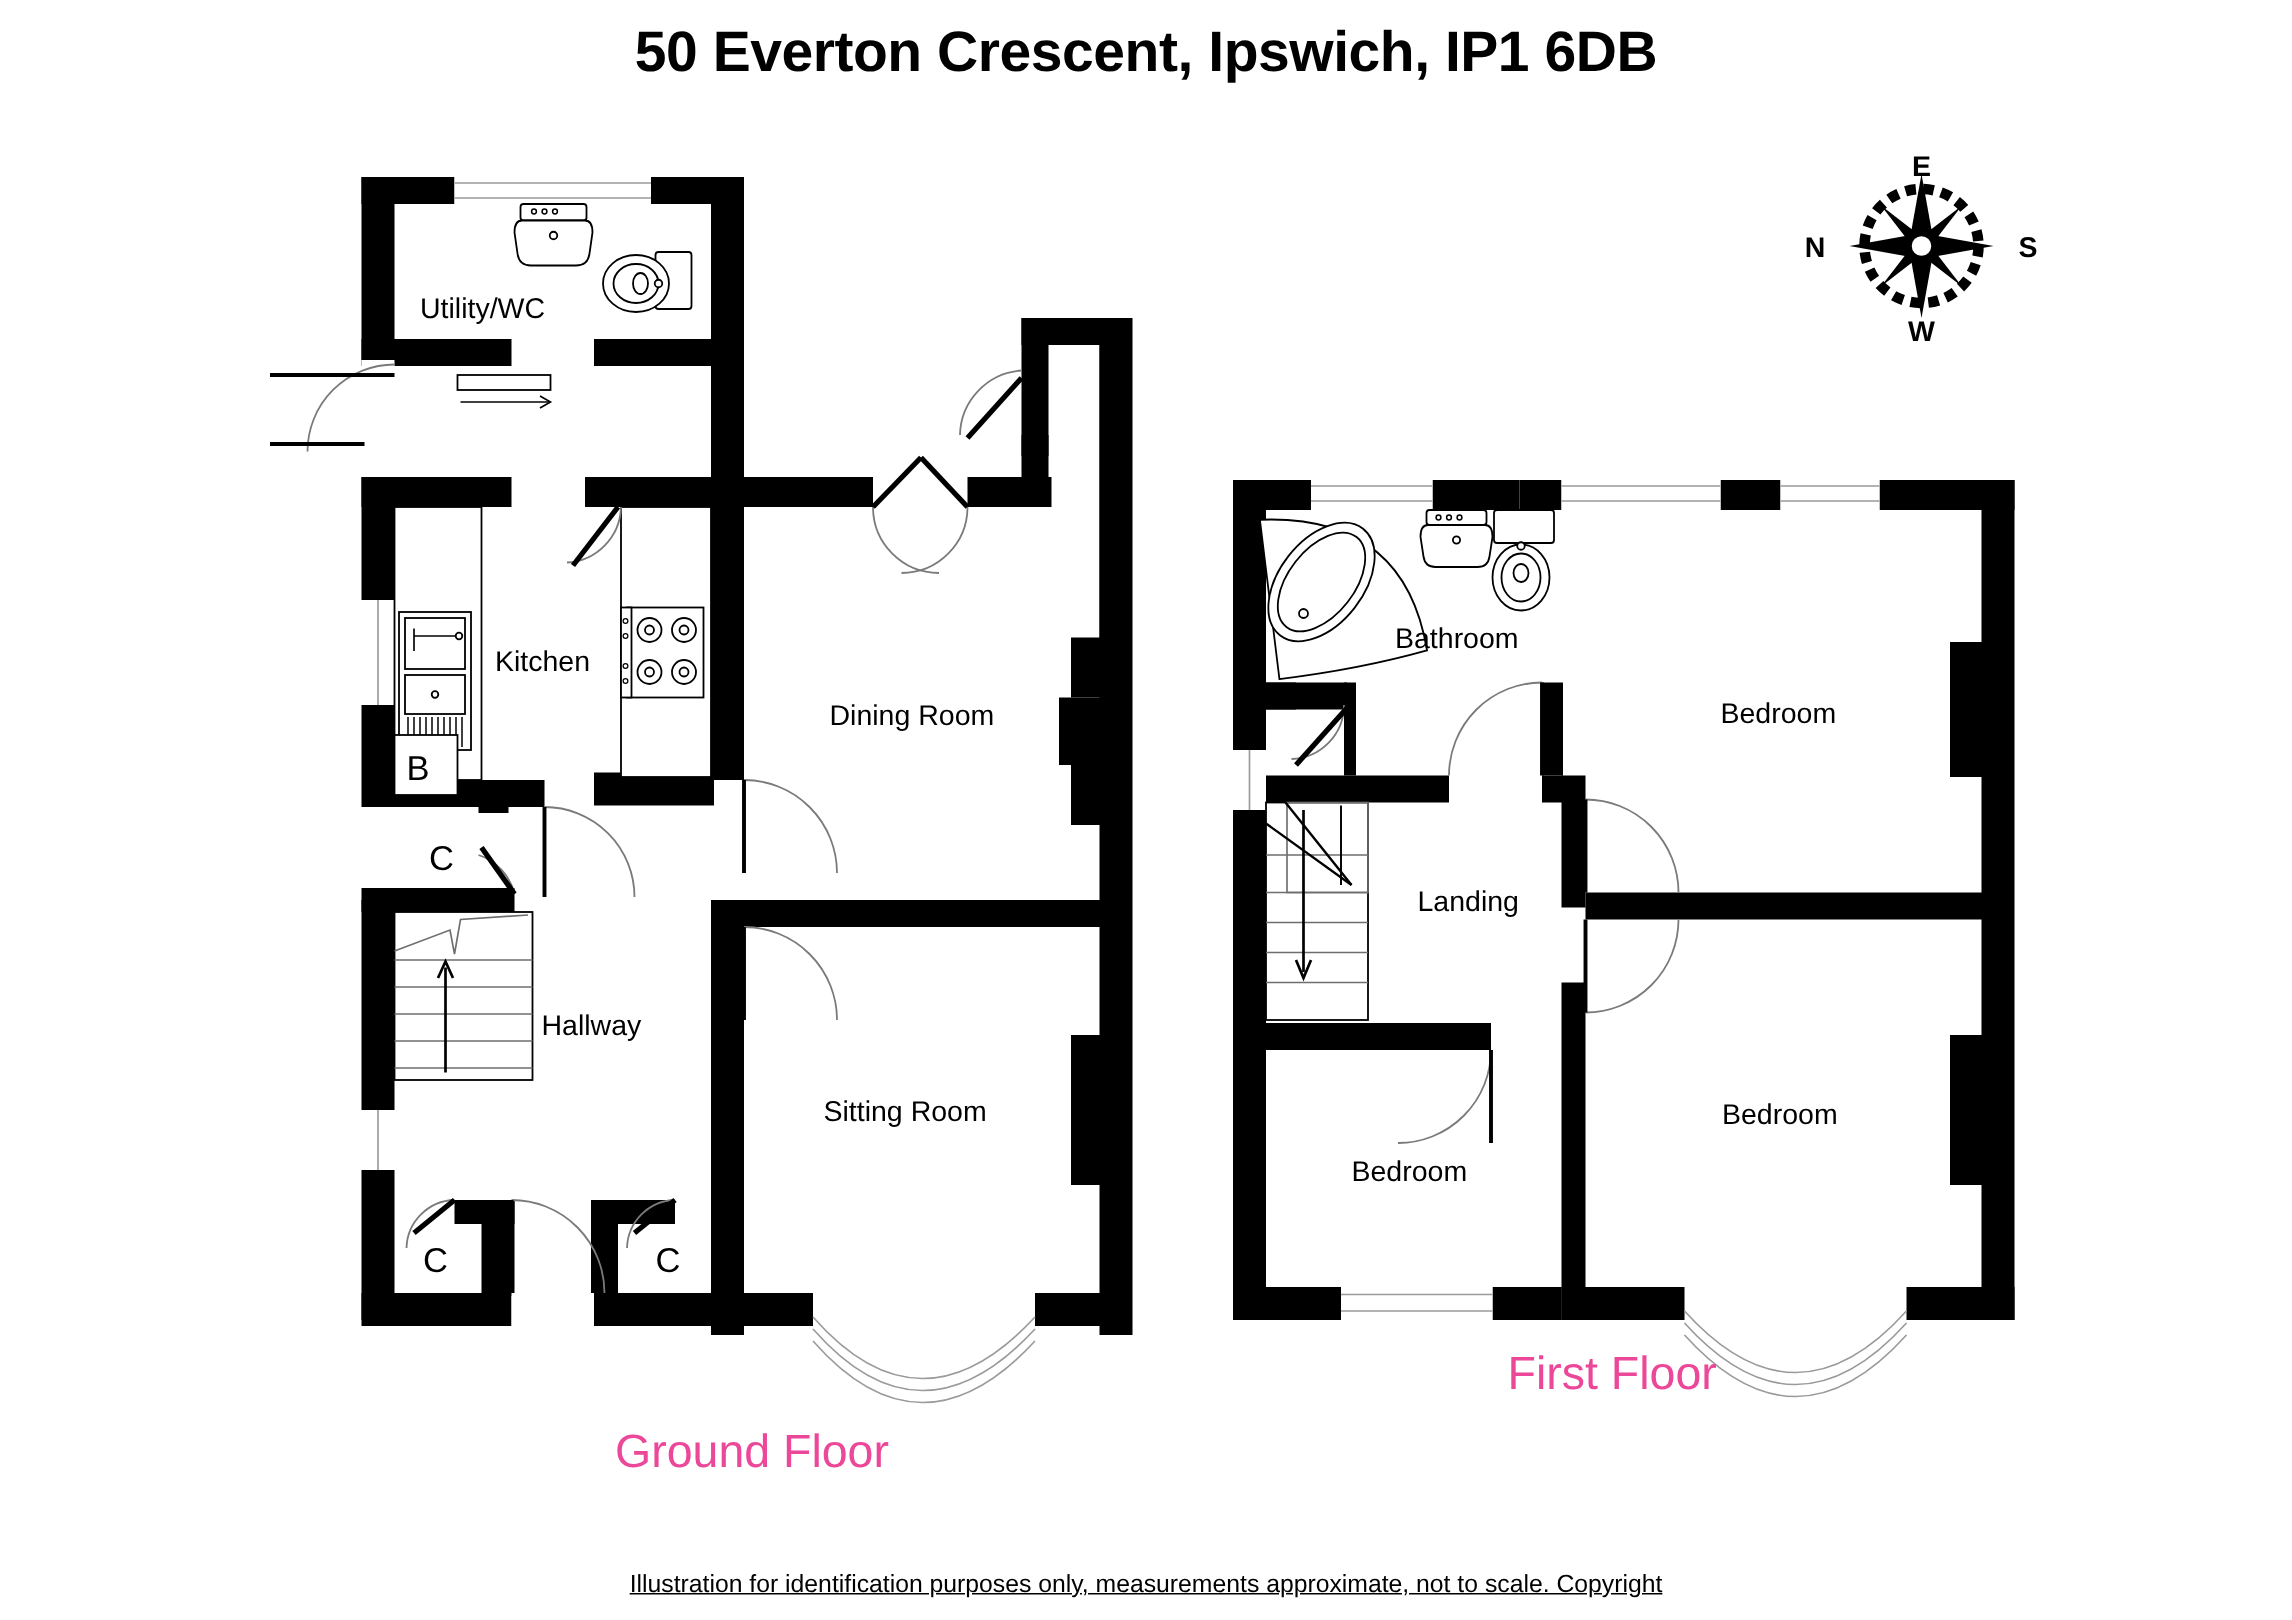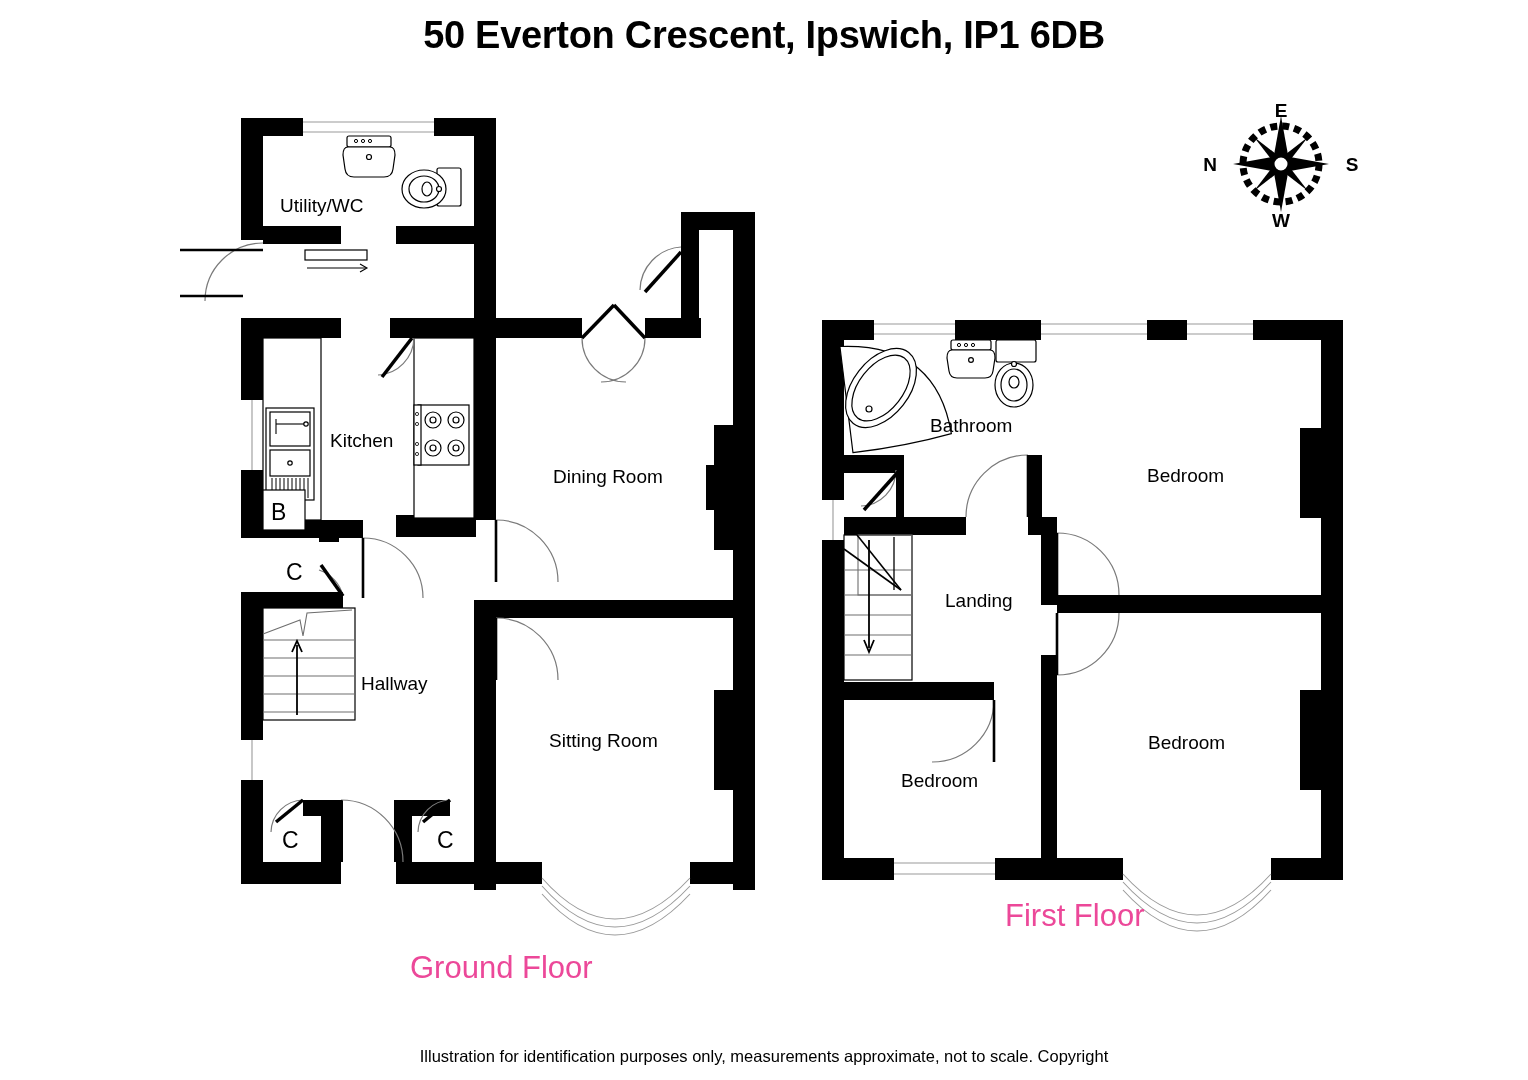--- a/index.html
+++ b/index.html
@@ -48,20 +48,21 @@
   #ground-floor-caption { left: 410px; top: 950px; }
   #first-floor-caption  { left: 1005px; top: 898px; }
   #footer-note {
     position: absolute;
     top: 1047px;
     left: 0;
     width: 1528px;
     text-align: center;
     font-size: 16.5px;
     color: #000000;
+    text-decoration: underline;
   }
   .room-label {
     font-family: "Liberation Sans", sans-serif;
     font-size: 19px;
     fill: #000000;
   }
   .closet-label {
     font-family: "Liberation Sans", sans-serif;
     font-size: 23px;
     fill: #000000;

